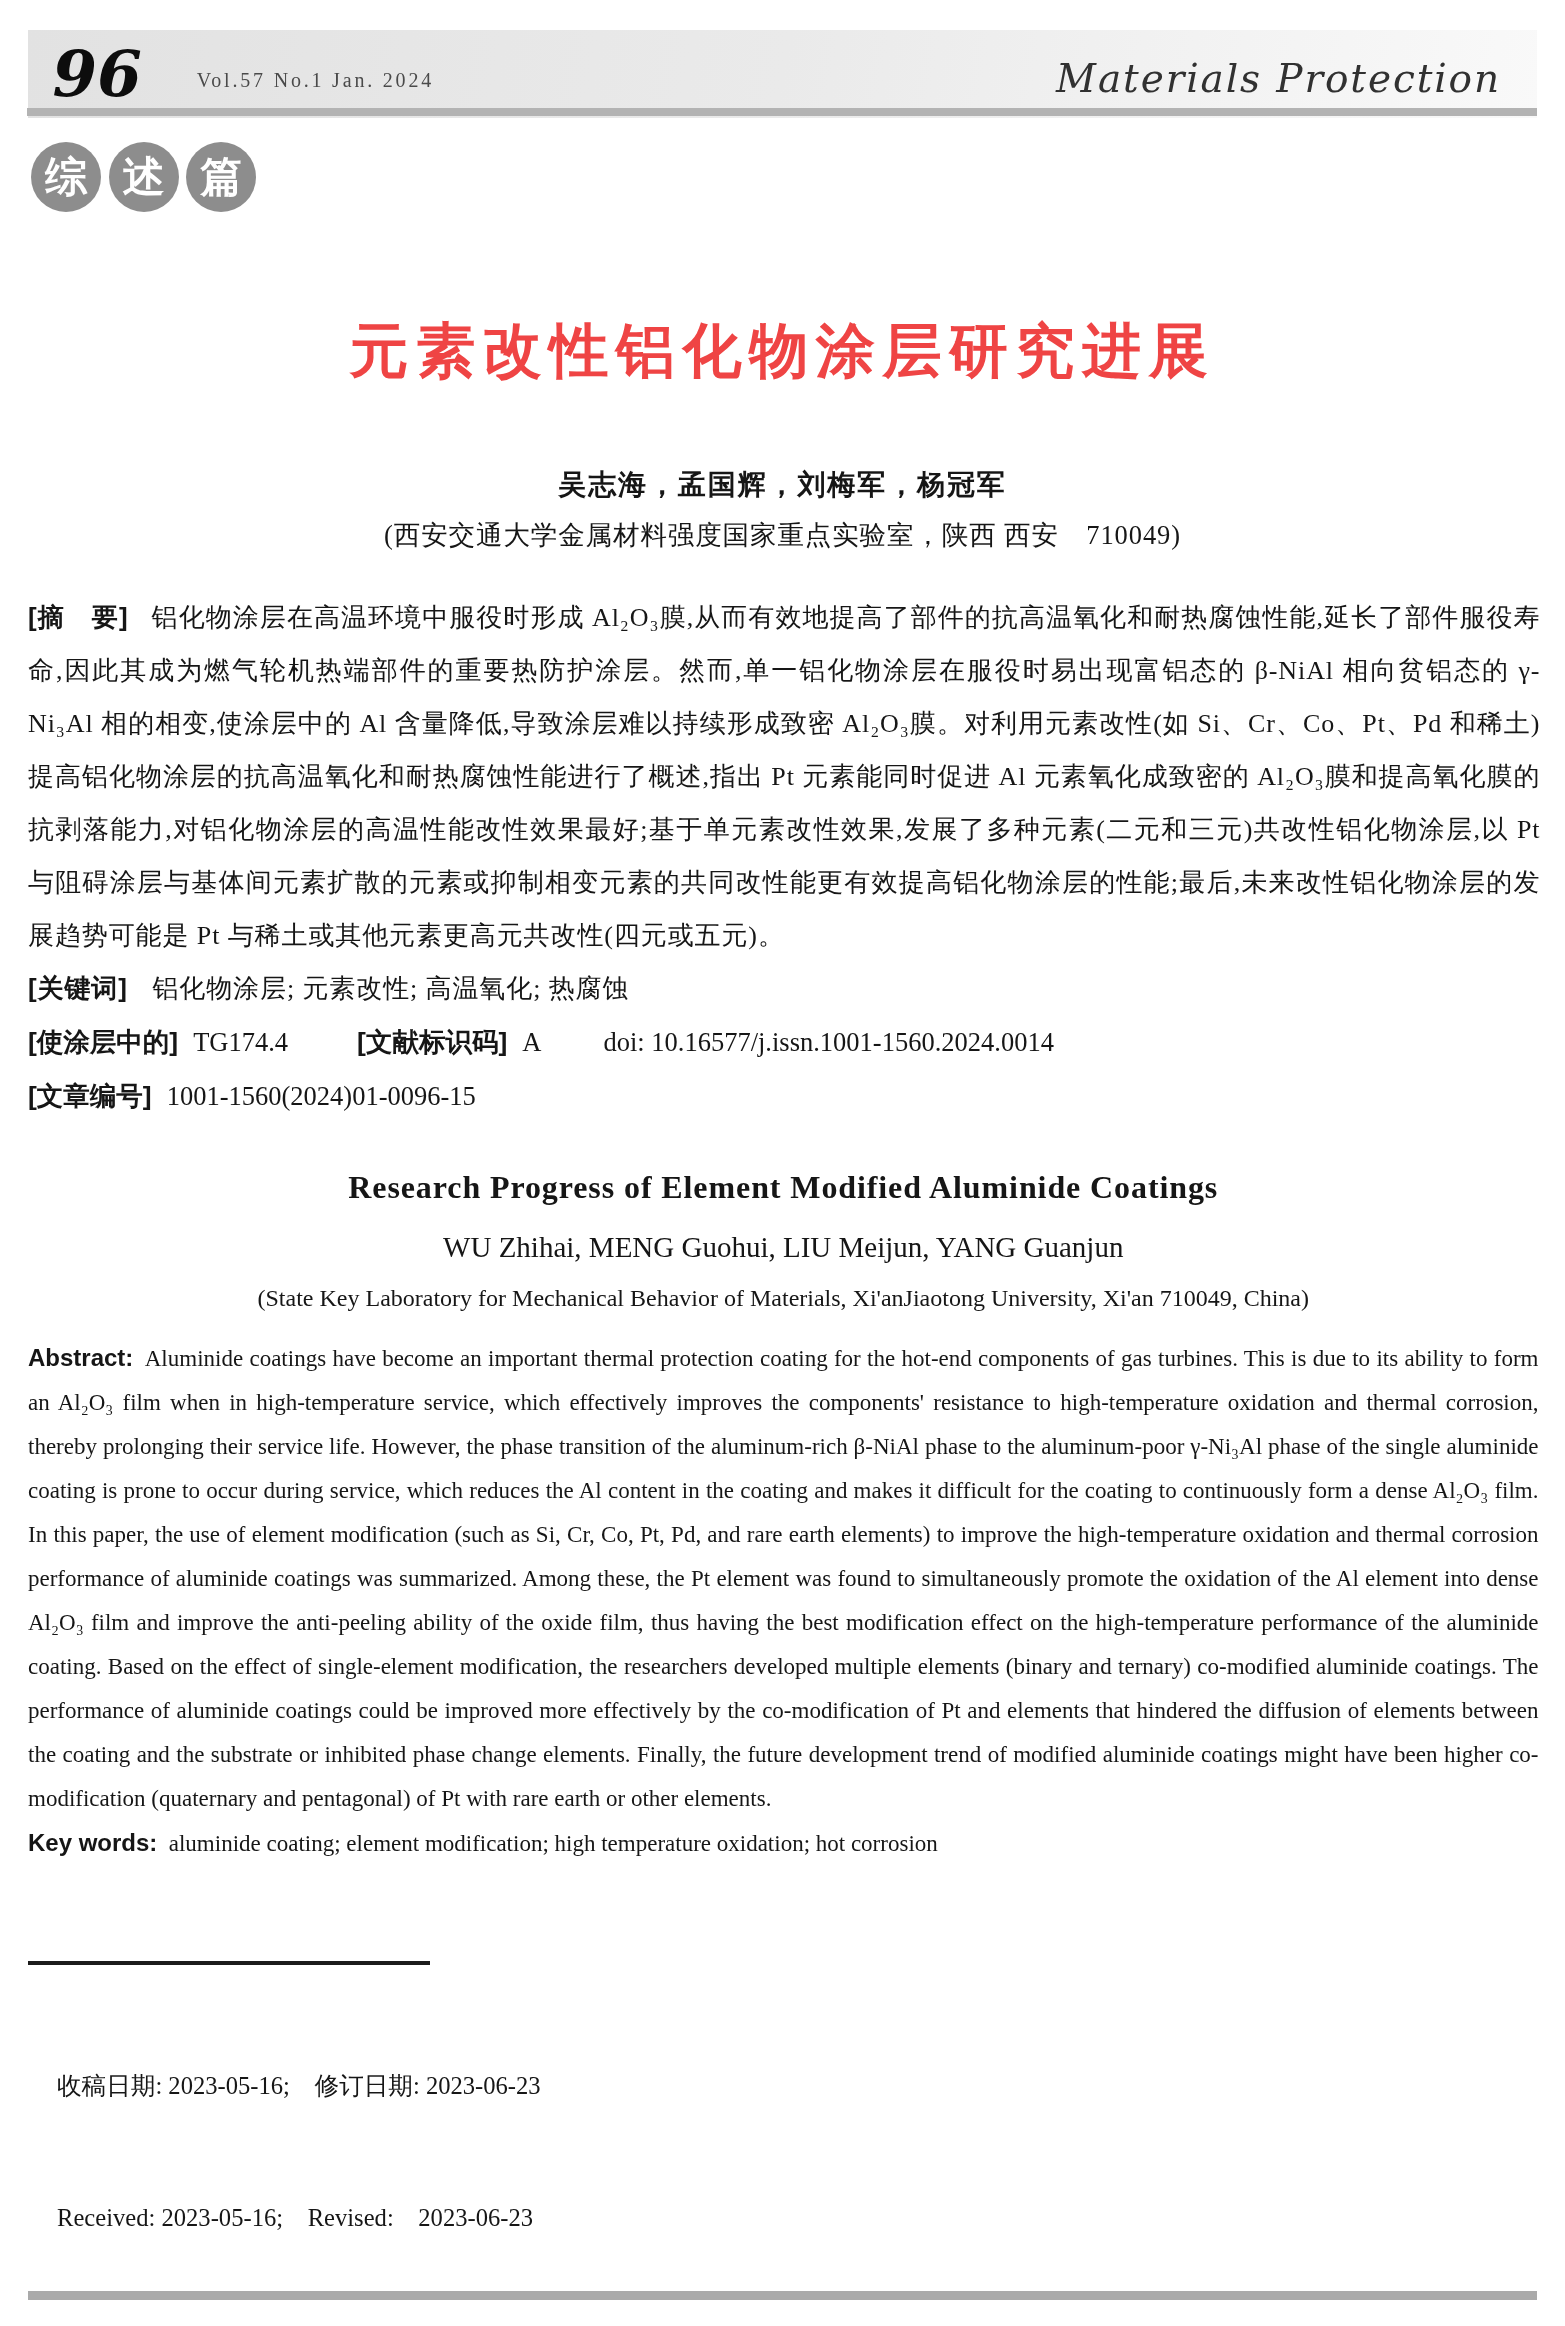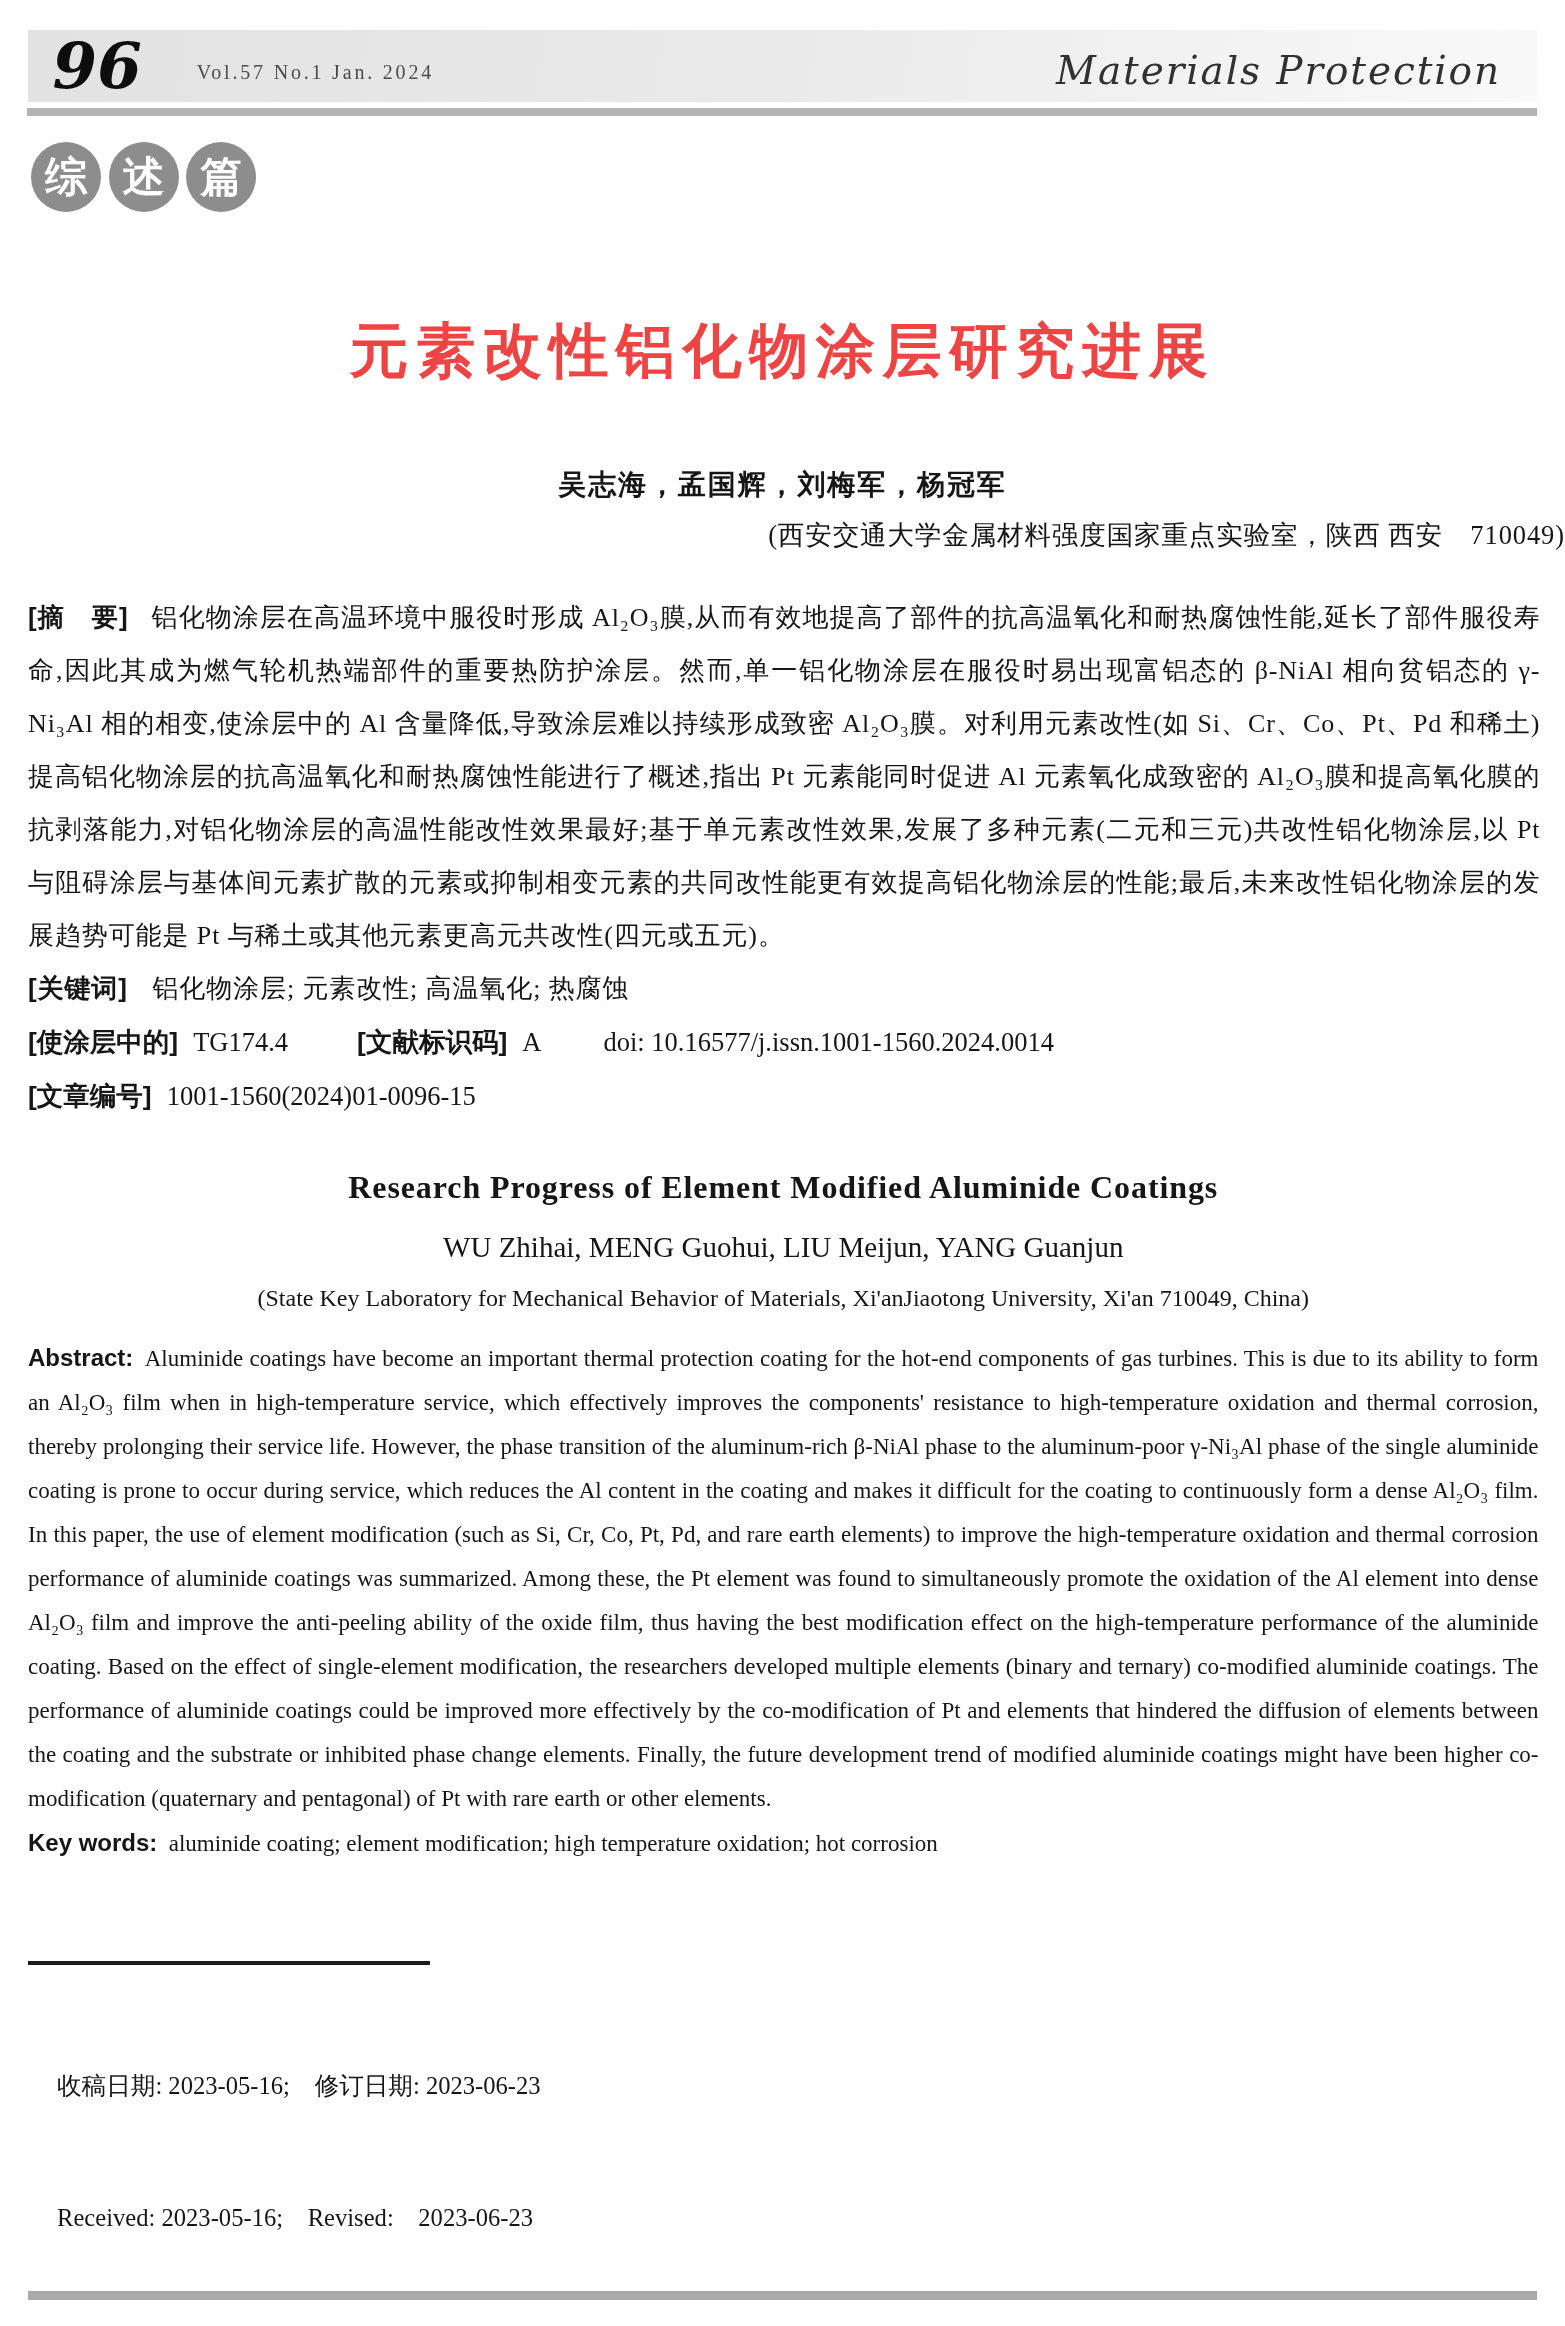--- a/index.html
+++ b/index.html
@@ -5,21 +5,21 @@
   * { margin:0; padding:0; box-sizing:border-box; }
   html,body { background:#ffffff; }
   body {
     width:1565px; height:2326px; position:relative; overflow:hidden;
     font-family:"Liberation Serif","DejaVu Serif",serif; color:#161616;
   }
   .page { position:absolute; inset:0; }
 
   
   .band {
-    position:absolute; left:28px; right:28px; top:30px; height:72px;
+    position:absolute; left:28px; right:28px; top:30px; height:88px;
     background:linear-gradient(100deg,#e2e2e2 0%,#eaeaea 50%,#f9f9f9 100%);
     display:flex; align-items:center;
   }
   .pageno {
     font-family:"DejaVu Serif",serif; font-style:italic; font-weight:bold;
     font-size:64px; line-height:1; margin-left:24.6px; color:#0d0d0d;
   }
   .issue {
     font-size:20px; letter-spacing:2.8px; color:#4a4a4a; margin-left:55px;
     padding-top:13.2px;
@@ -47,21 +47,21 @@
   
   .title-cn {
     position:absolute; top:312px; left:0; right:0; text-align:center;
     font-size:59px; font-weight:900; letter-spacing:7.6px; color:#ef4444;
   }
   .authors-cn {
     position:absolute; top:466px; left:0; right:0; text-align:center;
     font-size:28px; font-weight:bold; letter-spacing:1.9px;
   }
   .affil-cn {
-    position:absolute; top:517px; left:0; right:0; text-align:right;
+    position:absolute; top:517px; left:0; right:0; text-align:center;
     font-size:26.5px; letter-spacing:0.9px;
   }
 
   
   .cn-block { position:absolute; top:591px; left:28px; right:24.6px; }
   .abstract-cn {
     font-size:26px; line-height:53px; text-align:justify; letter-spacing:0.9px;
   }
   .hei {
     font-family:"Liberation Sans","DejaVu Sans",sans-serif; font-weight:bold;

